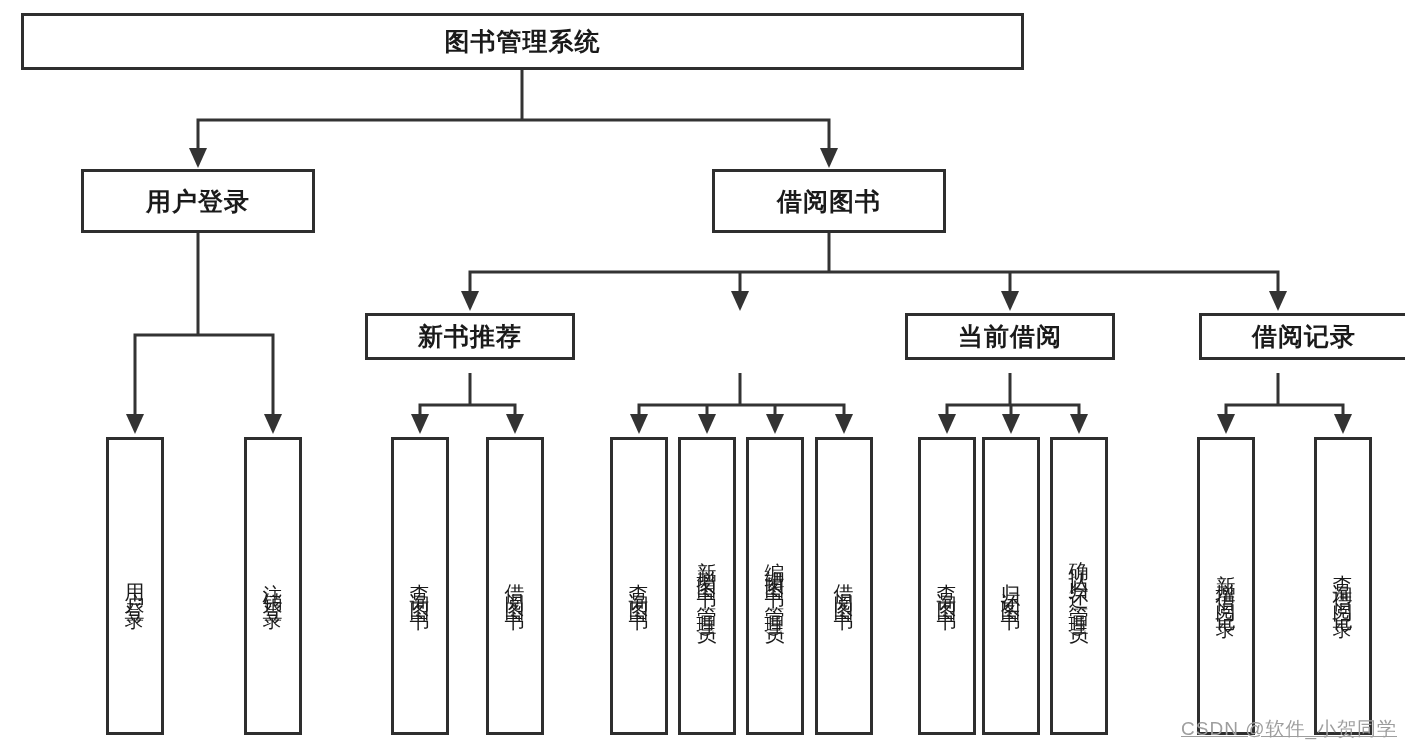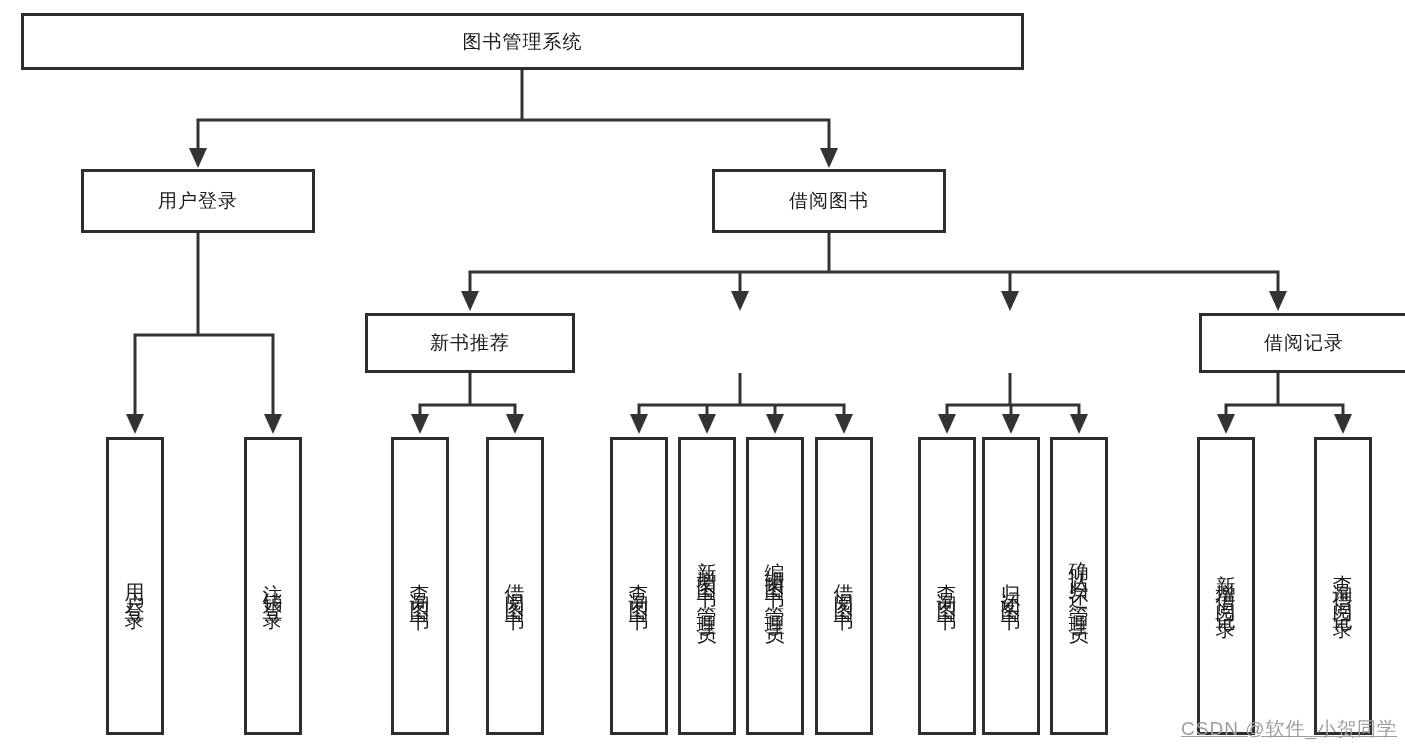--- a/index.html
+++ b/index.html
@@ -17,27 +17,28 @@
     box-sizing: border-box;
     border: 3px solid #2e2e2e;
     background: #ffffff;
     display: flex;
     align-items: center;
     justify-content: center;
     color: #1a1a1a;
     z-index: 2;
   }
   .h-node {
-    font-size: 19px;
+    font-size: 25px;
     letter-spacing: 1px;
     white-space: nowrap;
+    font-weight: bold;
   }
   .root-node { left: 21px; top: 13px; width: 1003px; height: 57px; }
   .l2-node  { top: 169px; width: 234px; height: 64px; }
-  .l3-node  { top: 313px; width: 210px; height: 60px; }
+  .l3-node  { top: 313px; width: 210px; height: 47px; }
   .v-node {
     top: 437px;
     width: 58px;
     height: 298px;
     writing-mode: vertical-rl;
     text-orientation: mixed;
     font-size: 20px;
     letter-spacing: 9px;
     line-height: 1;
   }
@@ -109,20 +110,21 @@
       <path d="M1334 414 h18 L1343 434 Z"></path>
     </g>
   </svg>
 
   <div class="node h-node root-node">图书管理系统</div>
 
   <div class="node h-node l2-node" style="left:81px">用户登录</div>
   <div class="node h-node l2-node" style="left:712px">借阅图书</div>
 
   <div class="node h-node l3-node" style="left:365px">新书推荐</div>
+  <div class="node h-node l3-node" style="left:905px">当前借阅</div>
   <div class="node h-node l3-node" style="left:1199px">借阅记录</div>
 
   <div class="node v-node" style="left:106px">用户登录</div>
   <div class="node v-node" style="left:244px">注销登录</div>
 
   <div class="node v-node" style="left:391px">查询图书</div>
   <div class="node v-node" style="left:486px">借阅图书</div>
 
   <div class="node v-node" style="left:610px">查询图书</div>
   <div class="node v-node" style="left:678px">新增图书（管理员）</div>

